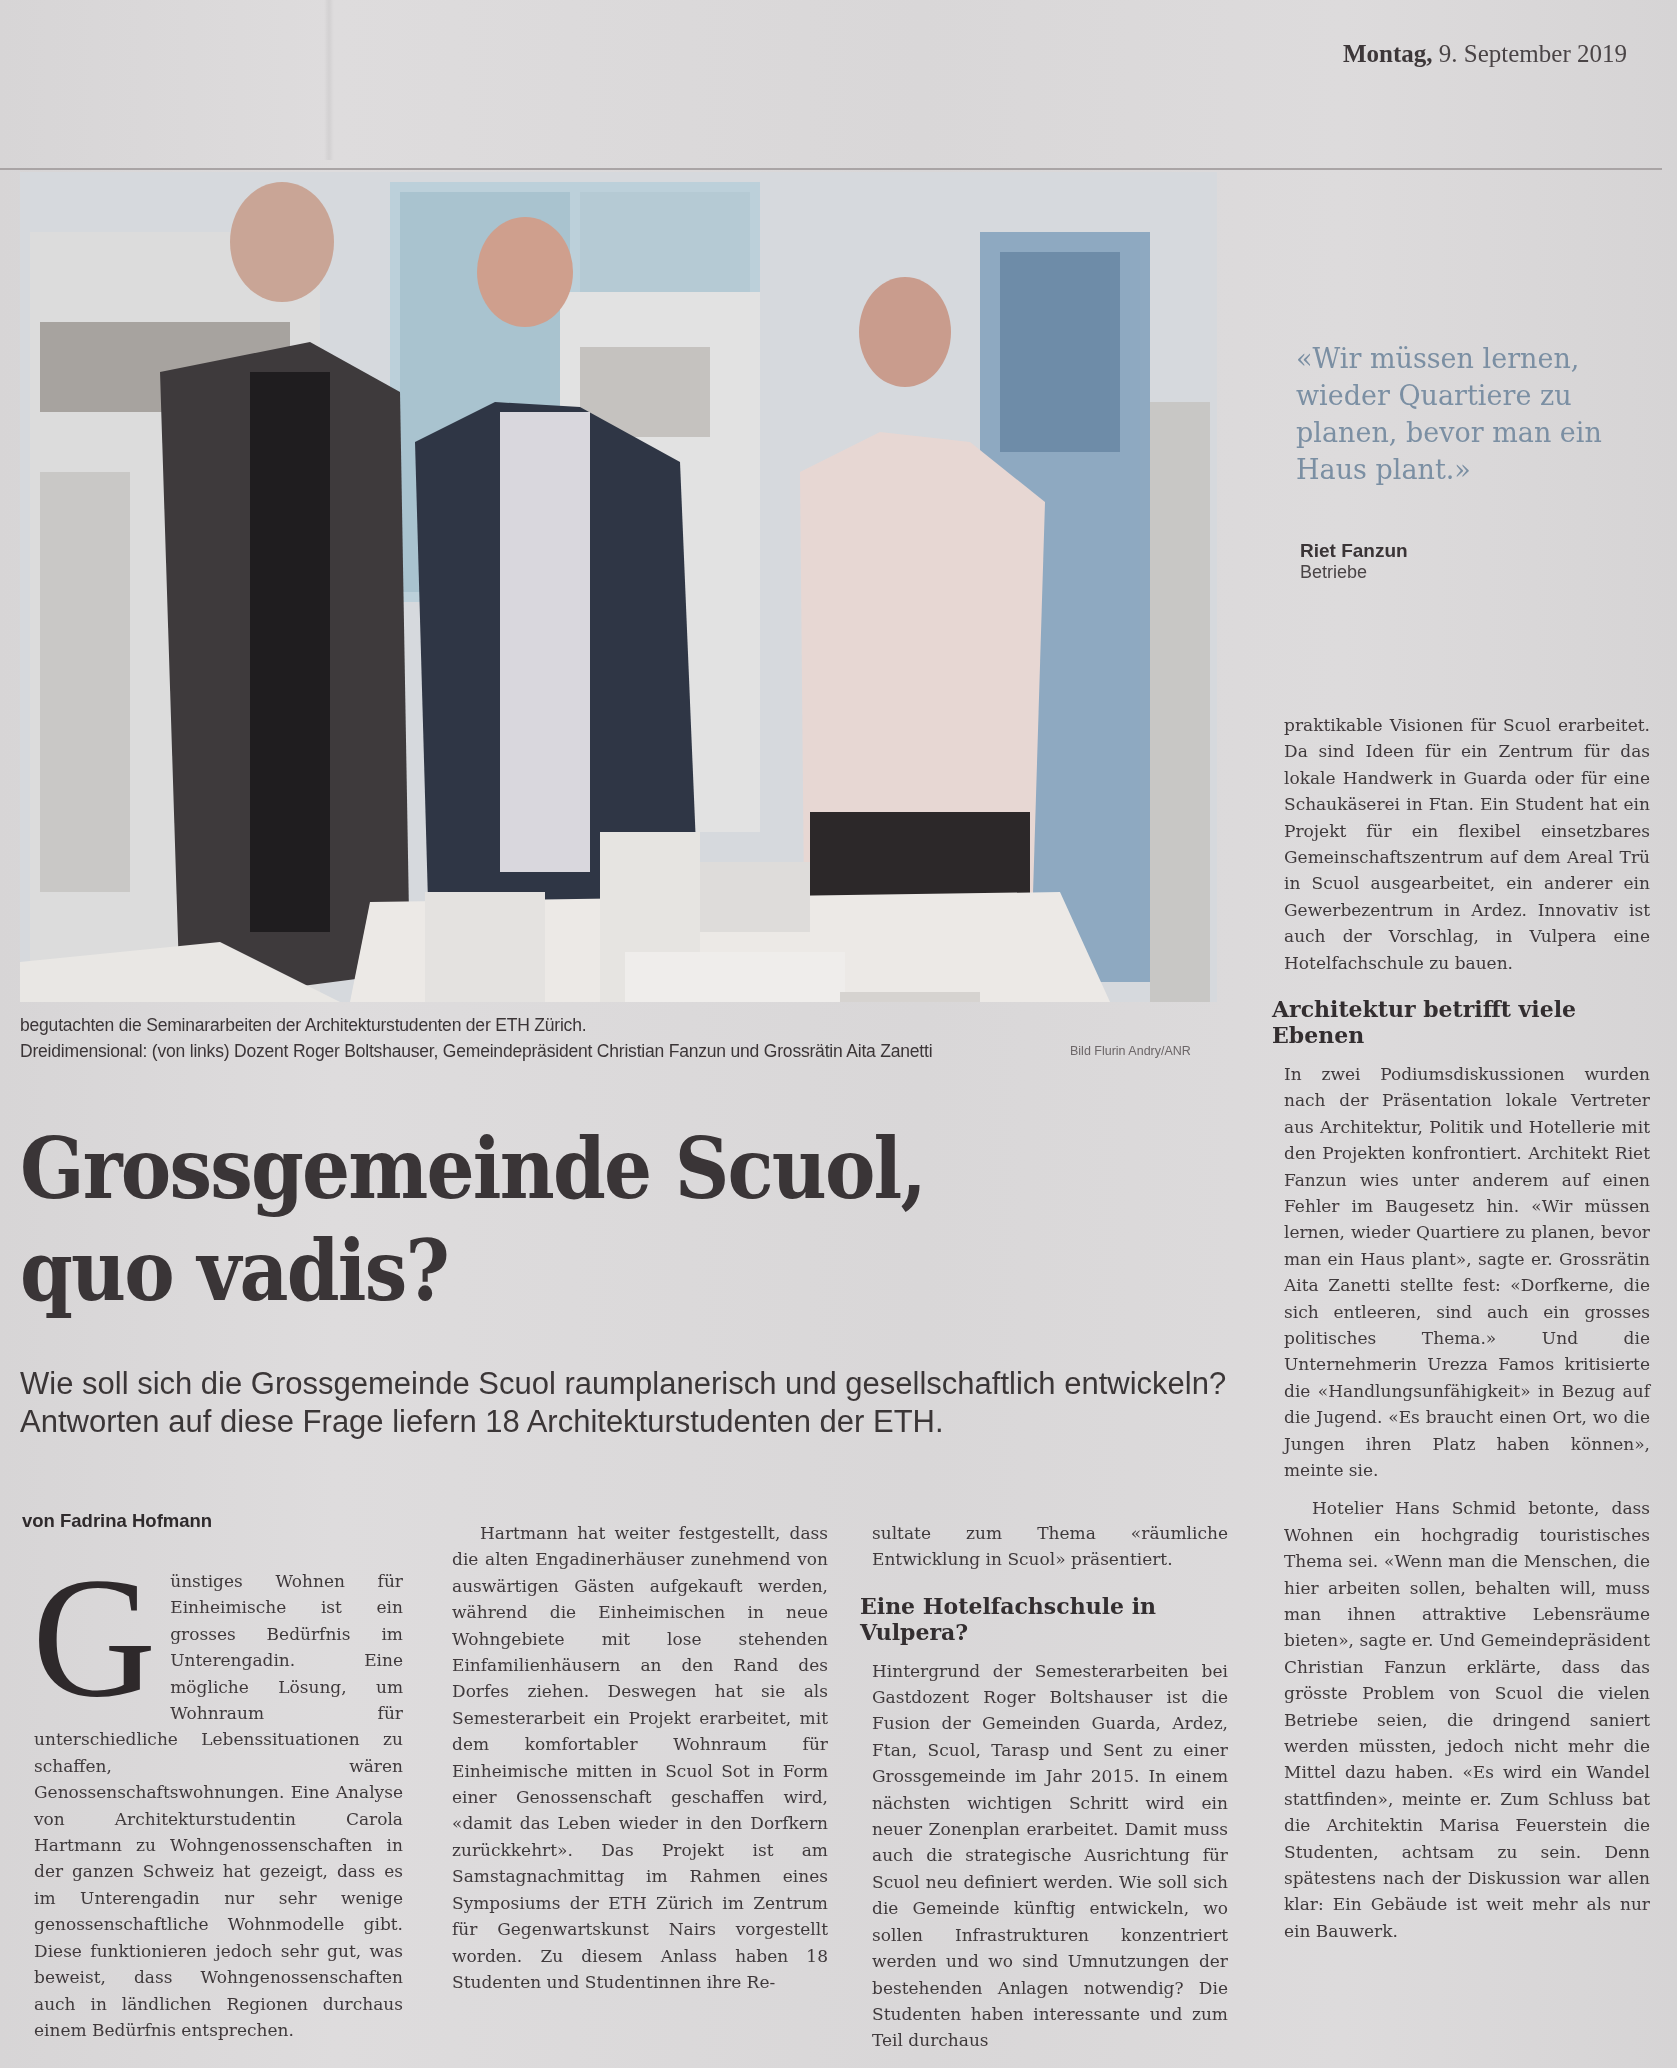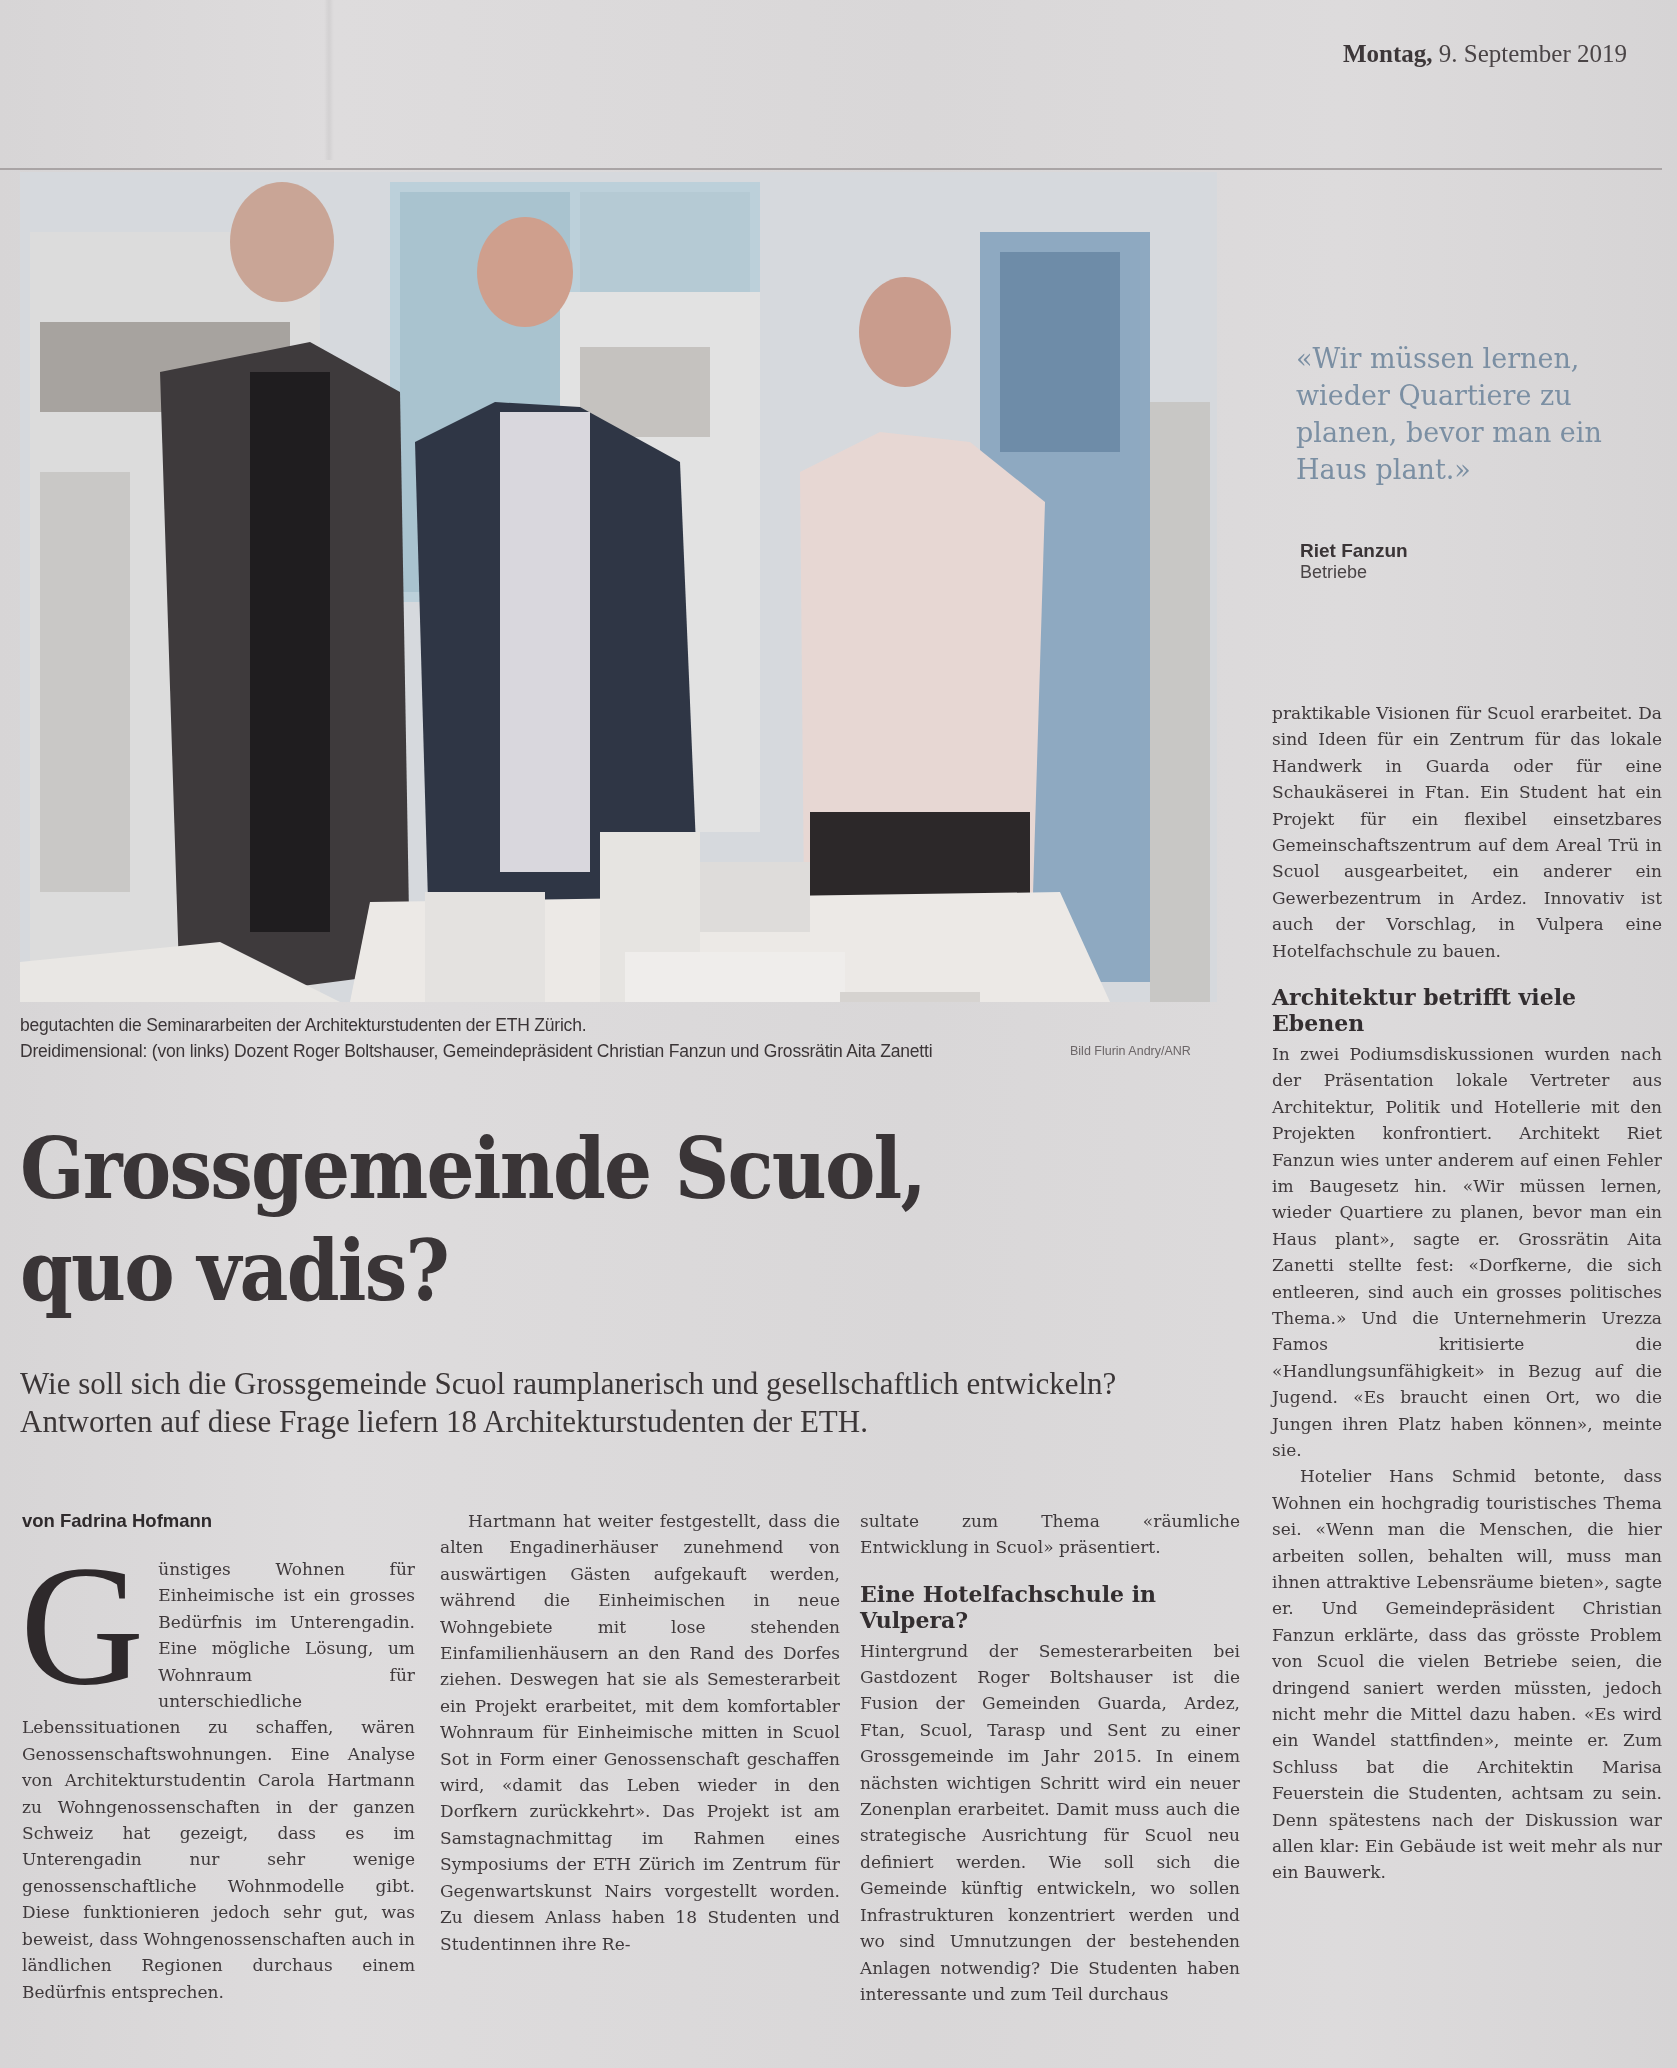--- a/index.html
+++ b/index.html
@@ -40,29 +40,29 @@
 
   
   .headline {
     position:absolute; left:20px; top:1118px; width:1220px;
     font-family:"DejaVu Serif", serif; font-weight:bold;
     font-size:84px; line-height:102px; color:#3a3537; letter-spacing:-2px;
     transform:scaleX(0.9); transform-origin:left top;
   }
   .lead {
     position:absolute; left:20px; top:1365px; width:1230px;
-    font-family:Liberation Serif, serif; font-size:31px; line-height:38px; color:#3b3637;
+    font-family:Liberation Sans, sans-serif; font-size:31px; line-height:38px; color:#3b3637;
   }
 
   
   .col {
     position:absolute; font-family:"DejaVu Serif", serif; font-size:17px; line-height:26.4px;
     color:#3f393b; text-align:justify; hyphens:manual;
   }
-  .col p { margin:0; }
+  .col p { margin:12px; }
   .col .indent { text-indent:28px; }
   .byline {
     position:absolute; left:22px; top:1510px;
     font-family:"Liberation Sans", sans-serif; font-weight:bold; font-size:18.5px; color:#2f2a2c;
   }
   .dropcap {
     float:left; font-family:"Liberation Serif", serif; font-size:172px; line-height:130px;
     height:130px; margin:4px 14px 0 -2px; color:#2e292b;
   }
   .subhead {

